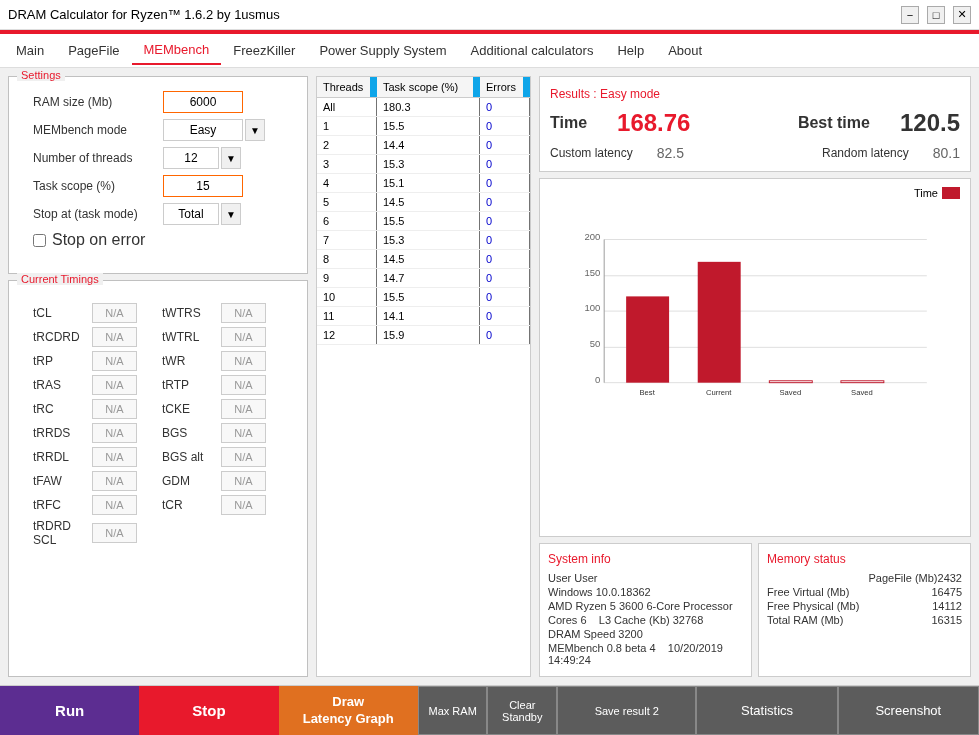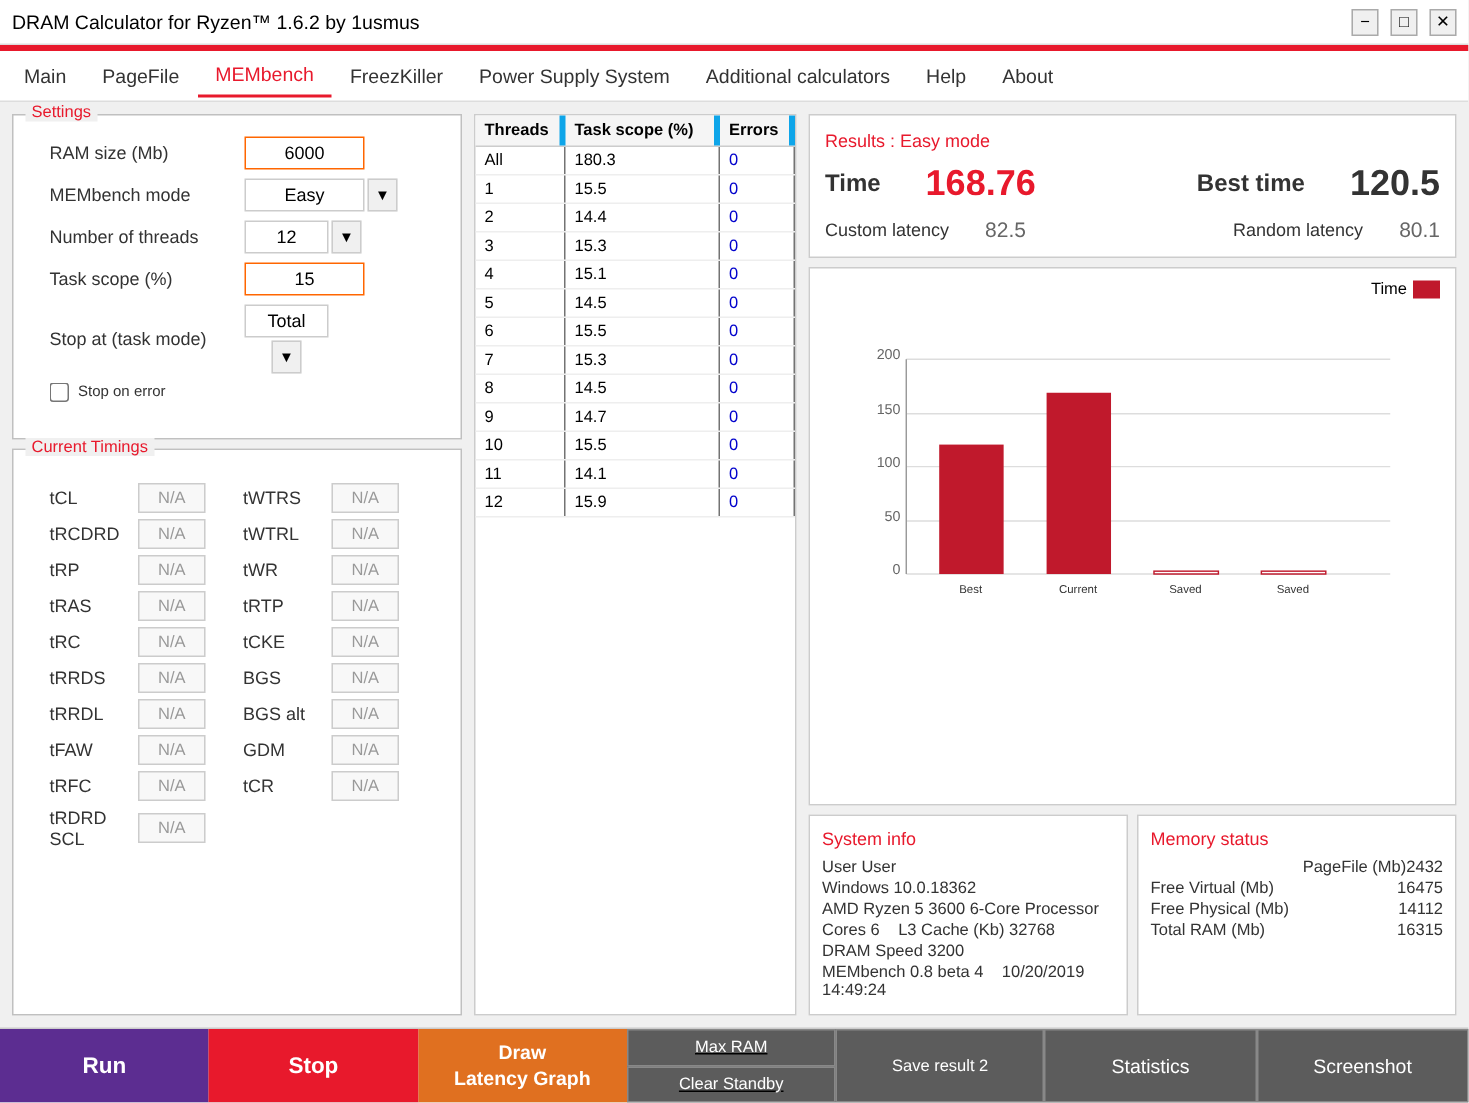--- a/index.html
+++ b/index.html
@@ -26,32 +26,32 @@
     .left-panel { width: 300px; flex-shrink: 0; display: flex; flex-direction: column; gap: 6px; }
 
     
     .group-box { border: 1px solid #c0c0c0; background: #fff; padding: 24px; position: relative; }
     .group-title { position: absolute; top: -8px; left: 8px; background: #f0f0f0; padding: 0 4px; font-size: 11px; color: #e8192c; }
 
     .settings-row { display: flex; align-items: center; margin-bottom: 6px; }
     .settings-label { width: 130px; font-size: 12px; color: #333; }
     .settings-input { width: 80px; height: 22px; border: 1px solid #ff6600; padding: 0 4px; font-size: 12px; text-align: center; }
     .checkbox-row { display: flex; align-items: center; gap: 6px; margin-top: 4px; }
-    .checkbox-label { font-size: 10px; color: #333; }
+    .checkbox-label { font-size: 16px; color: #333; }
 
     
     .timings-grid { display: grid; grid-template-columns: 1fr 1fr; gap: 4px 8px; margin-top: 8px; }
     .timing-row { display: flex; align-items: center; gap: 4px; }
     .timing-label { width: 55px; font-size: 12px; color: #333; }
     .timing-input { width: 45px; height: 20px; border: 1px solid #ccc; background: #f8f8f8; padding: 0 2px; font-size: 11px; text-align: center; color: #999; }
 
     
     .mid-panel { width: 215px; flex-shrink: 0; background: #fff; border: 1px solid #ccc; }
     .table-header { display: grid; grid-template-columns: 60px 1fr 50px; background: #f5f5f5; border-bottom: 1px solid #ccc; }
-    .th { padding: 4px 6px; font-size: 11px; font-weight: bold; border-right: 4px solid #0ea5e9; }
+    .th { padding: 4px 6px; font-size: 11px; font-weight: normal; border-right: 7px solid #0ea5e9; }
     .table-row-item { display: grid; grid-template-columns: 60px 1fr 50px; border-bottom: 1px solid #eee; }
     .td { padding: 3px 6px; font-size: 11px; border-right: 1px solid #737373; }
     .td.blue { color: #0000cc; }
 
     
     .right-panel { flex: 1; display: flex; flex-direction: column; gap: 6px; }
 
     
     .results-box { background: #fff; border: 1px solid #ccc; padding: 10px; }
     .results-title { font-size: 12px; color: #e8192c; margin-bottom: 8px; }
@@ -69,21 +69,21 @@
     .info-row { display: flex; gap: 6px; }
     .sys-info-box, .mem-status-box { background: #fff; border: 1px solid #ccc; padding: 8px; flex: 1; }
     .info-title { font-size: 12px; color: #e8192c; margin-bottom: 6px; }
     .info-line { font-size: 11px; color: #333; margin-bottom: 2px; }
 
     
     .bottom-toolbar { height: 50px; display: flex; background: #e8e8e8; border-top: 1px solid #ccc; }
     .btn-run { flex: 1; background: #5c2d91; color: #fff; font-size: 15px; font-weight: bold; border: none; cursor: pointer; }
     .btn-stop { flex: 1; background: #e8192c; color: #fff; font-size: 15px; font-weight: bold; border: none; cursor: pointer; }
     .btn-draw { flex: 1; background: #e07020; color: #fff; font-size: 13px; font-weight: bold; border: none; cursor: pointer; display: flex; align-items: center; justify-content: center; text-align: center; line-height: 1.3; }
-    .btn-group { flex: 1; display: flex; flex-direction: column; text-decoration: underline; }
+    .btn-group { flex: 1; display: flex; flex-direction: row; }
     .btn-half { flex: 1; background: #5c5c5c; color: #fff; font-size: 11px; border: 1px solid #888; cursor: pointer; }
     .btn-save-group { flex: 1; display: flex; flex-direction: column; }
     .btn-stats { flex: 1; background: #5c5c5c; color: #fff; font-size: 13px; border: 1px solid #888; cursor: pointer; }
     .btn-screenshot { flex: 1; background: #5c5c5c; color: #fff; font-size: 13px; border: 1px solid #888; cursor: pointer; }
 
     
     svg.bar-chart { width: 100%; height: 210px; }
   </style>
 </head>
 <body>
@@ -134,21 +134,21 @@
           <input class="settings-input" type="text" value="12" style="width: 56px; border-color: rgb(204, 204, 204);">
           <button style="width:20px;height:22px;border:1px solid #ccc;background:#f0f0f0;cursor:pointer;font-size:10px;">▼</button>
         </div>
       </div>
       <div class="settings-row">
         <span class="settings-label">Task scope (%)</span>
         <input class="settings-input" type="text" value="15" style="border-color: rgb(255, 102, 0);">
       </div>
       <div class="settings-row">
         <span class="settings-label">Stop at (task mode)</span>
-        <div style="display:flex;align-items:center;gap:2px;flex-direction:column;">
+        <div style="display:flex;align-items:center;gap:2px;">
           <input class="settings-input" type="text" value="Total" style="width: 56px; border-color: rgb(204, 204, 204);">
           <button style="width:20px;height:22px;border:1px solid #ccc;background:#f0f0f0;cursor:pointer;font-size:10px;">▼</button>
         </div>
       </div>
       <div class="checkbox-row">
         <input type="checkbox" style="">
         <span class="checkbox-label">Stop on error</span>
       </div>
     </div>
 

